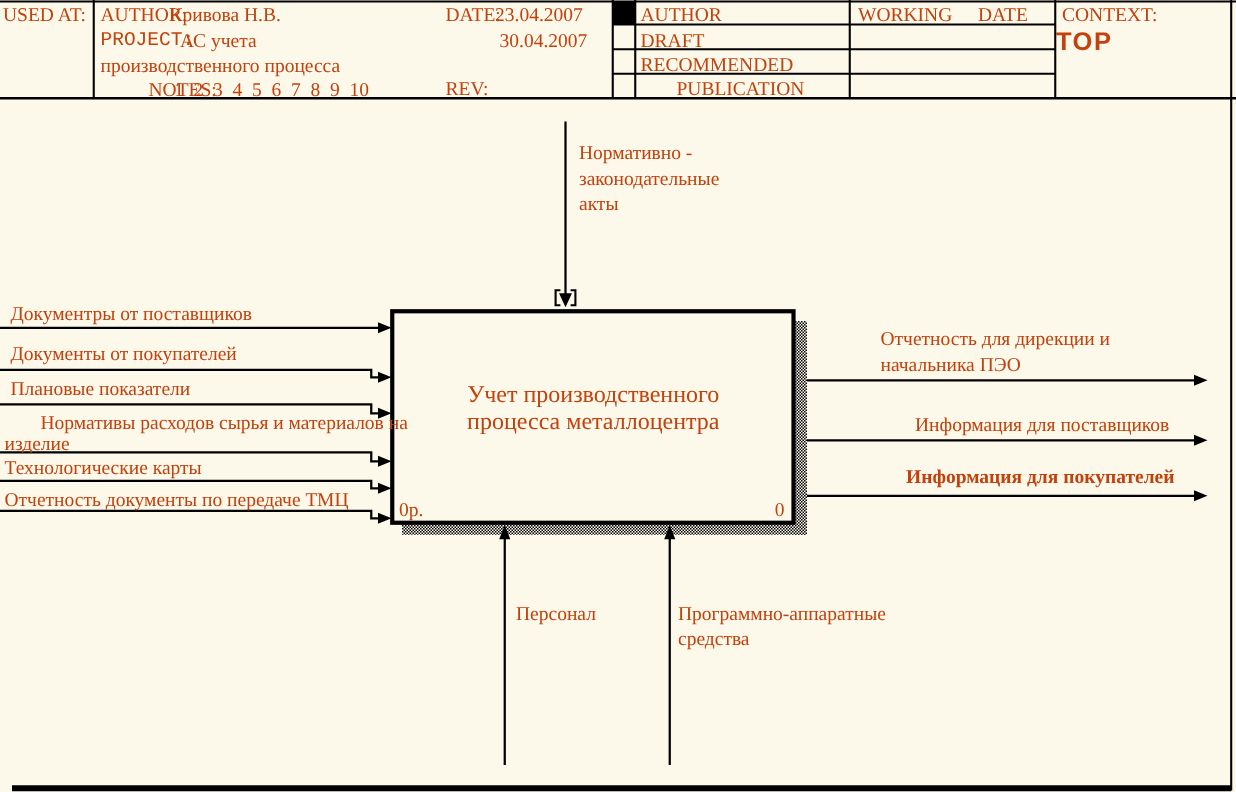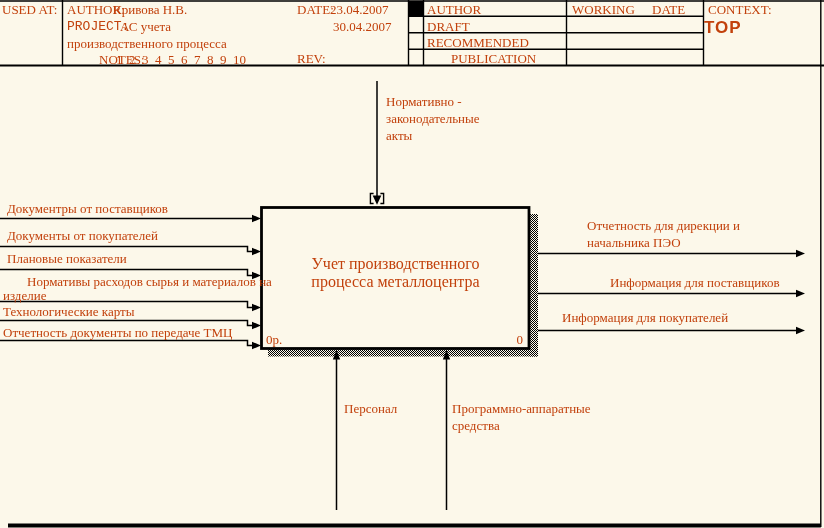--- a/index.html
+++ b/index.html
@@ -137,19 +137,19 @@
   <div class="boxtitle">
     <div>Учет производственного</div>
     <div>процесса металлоцентра</div>
   </div>
   <div class="t" style="left:266px;top:332px;">0р.</div>
   <div class="t right-align" style="left:262px;top:332px;width:261px;">0</div>
 
   <div class="t" style="left:587px;top:218px;">Отчетность для дирекции и</div>
   <div class="t" style="left:587px;top:235px;">начальника ПЭО</div>
   <div class="t" style="left:586px;top:275px;margin-left:24px;">Информация для поставщиков</div>
-  <div class="t" style="left:562px;top:310px;">Информация для покупателей</div>
+  <div class="t" style="left:604px;top:310px;font-weight:bold;">Информация для покупателей</div>
 
   <div class="t" style="left:344px;top:401px;">Персонал</div>
   <div class="t" style="left:452px;top:401px;">Программно-аппаратные</div>
   <div class="t" style="left:452px;top:418px;">средства</div>
 
 </div>
 
 </body></html>

